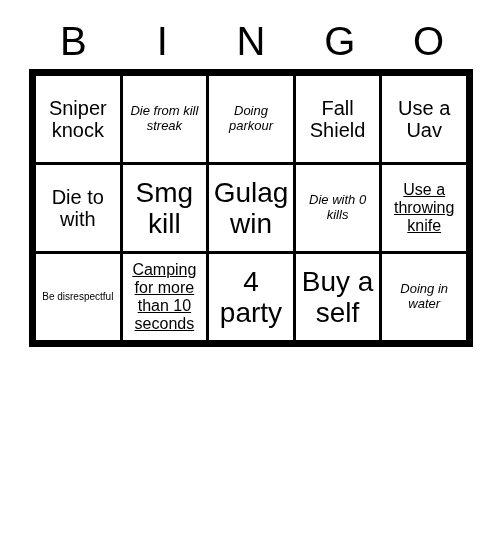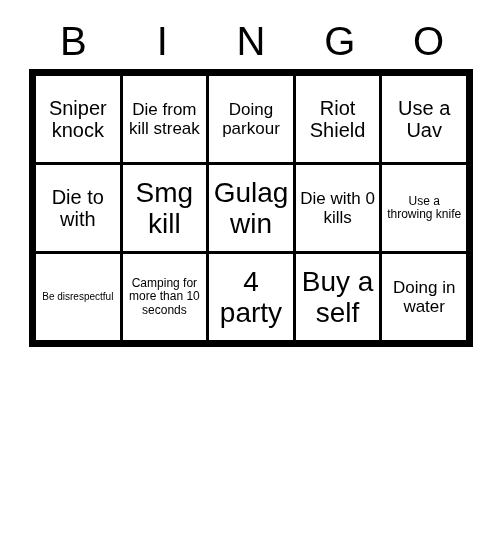--- a/index.html
+++ b/index.html
@@ -64,22 +64,22 @@
     vertical-align: middle;
     padding: 1px 3px;
     box-sizing: border-box;
     overflow: hidden;
     word-wrap: break-word;
     line-height: 1.12;
     color: #000000;
   }
   
   .fs-xs  { font-size: 10px; margin-left: 6px; }
-  .fs-sm  { font-size: 12px; }
-  .fs-md  { font-size: 17px; }
+  .fs-sm  { font-size: 16px; text-decoration: underline; }
+  .fs-md  { font-size: 13px; font-style: italic; }
   .fs-lg  { font-size: 20px; }
   .fs-xl  { font-size: 28px; }
 </style>
 </head>
 <body>
 
 <div id="bingo-card">
 
   <div id="header-row">
     <div class="header-letter">B</div>
@@ -89,21 +89,21 @@
     <div class="header-letter">O</div>
   </div>
 
   <div id="grid">
     <table>
       <tbody id="grid-body">
           <tr>
             <td class="bingo-cell fs-lg">Sniper knock</td>
             <td class="bingo-cell fs-md">Die from kill streak</td>
             <td class="bingo-cell fs-md">Doing parkour</td>
-            <td class="bingo-cell fs-lg">Riot Shield</td>
+            <td class="bingo-cell fs-lg">Fall Shield</td>
             <td class="bingo-cell fs-lg">Use a Uav</td>
           </tr>
           <tr>
             <td class="bingo-cell fs-lg">Die to with</td>
             <td class="bingo-cell fs-xl">Smg kill</td>
             <td class="bingo-cell fs-xl">Gulag win</td>
             <td class="bingo-cell fs-md">Die with 0 kills</td>
             <td class="bingo-cell fs-sm">Use a throwing knife</td>
           </tr>
           <tr>

